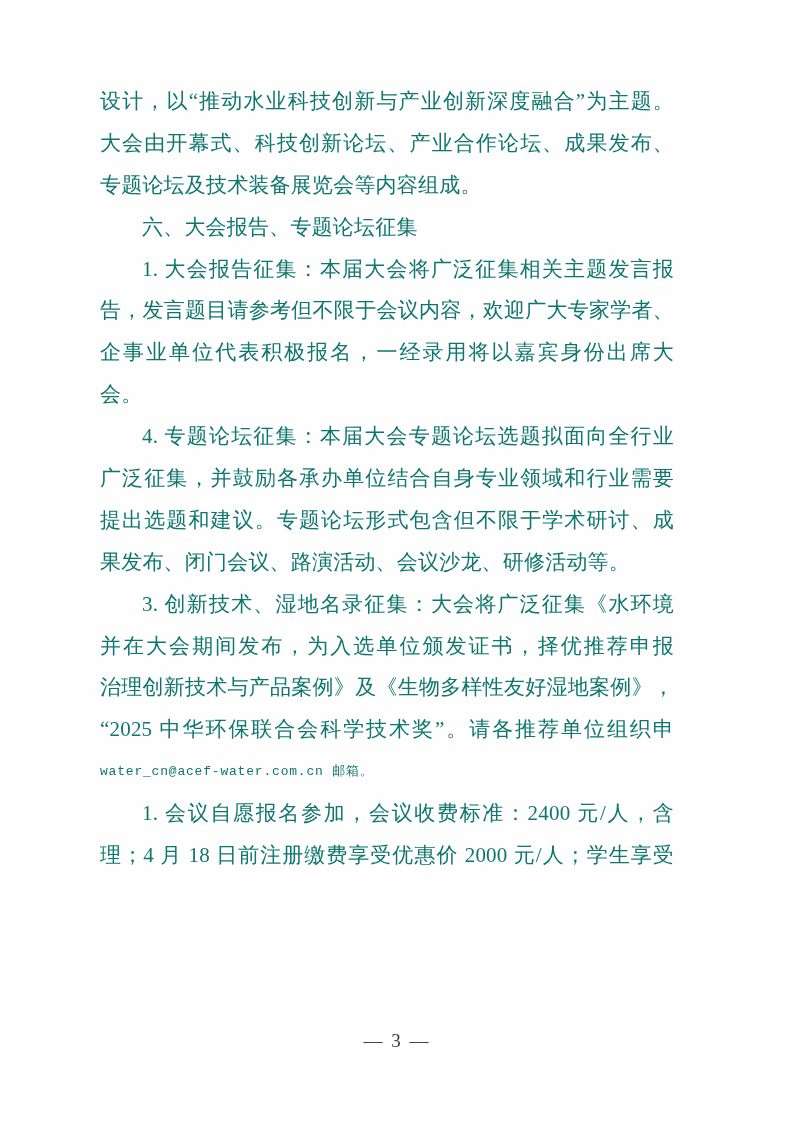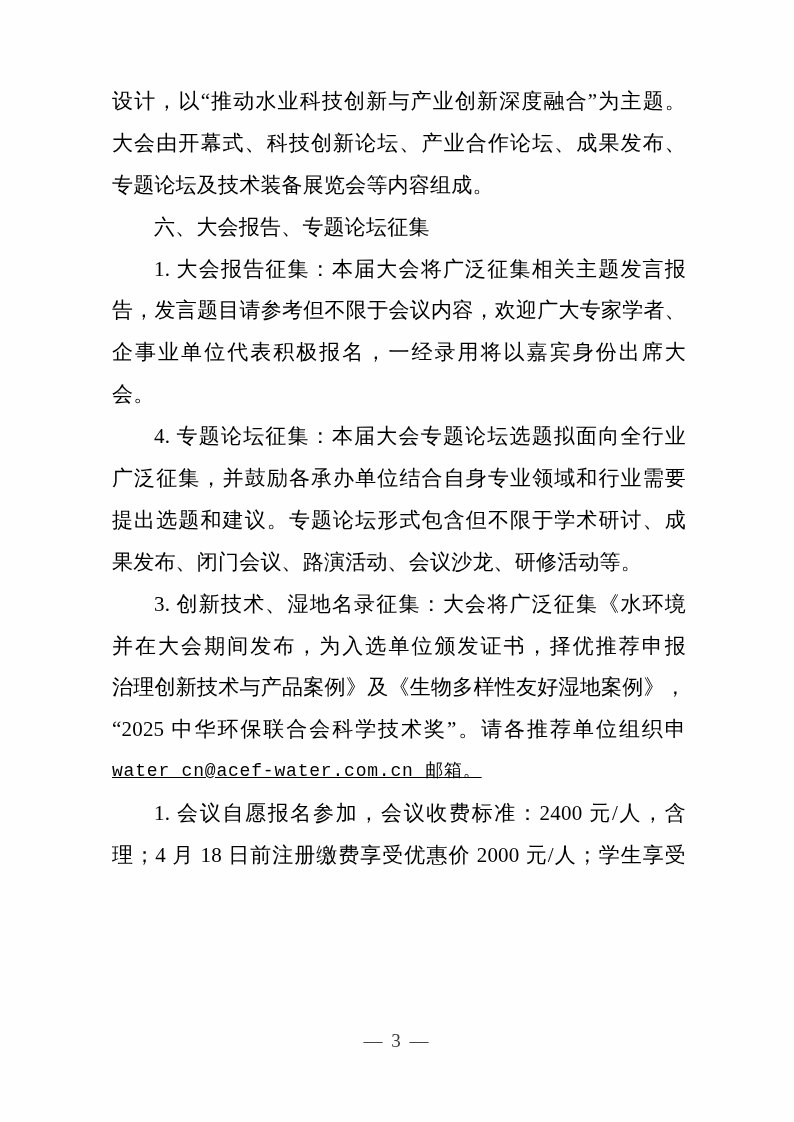--- a/index.html
+++ b/index.html
@@ -11,24 +11,24 @@
     overflow: hidden;
   }
   .page {
     position: relative;
     width: 794px;
     height: 1122px;
     background: #fefefe;
   }
   .content {
     position: absolute;
-    left: 112px;
+    left: 100px;
     top: 81px;
     width: 574px;
-    color: #000000;
+    color: #0f766e;
     font-size: 21px;
     line-height: 41.9px;
   }
   .line {
     height: 41.9px;
     overflow: hidden;
     text-align: justify;
     text-align-last: justify;
     text-justify: inter-character;
     letter-spacing: 0.2px;
@@ -40,23 +40,22 @@
   .line.heading {
     text-align: left;
     text-align-last: left;
     text-indent: 2em;
   }
   .line.indent {
     text-indent: 2em;
   }
   .line.mono {
     font-family: "Liberation Mono", "DejaVu Sans Mono", monospace;
-    font-size: 18px;
+    font-size: 13px;
     letter-spacing: 0.8px;
-    text-decoration: underline;
   }
   .footer {
     position: absolute;
     top: 1030px;
     left: 0;
     width: 794px;
     text-align: center;
     font-size: 19px;
     color: #3c3c3c;
     letter-spacing: 2px;

